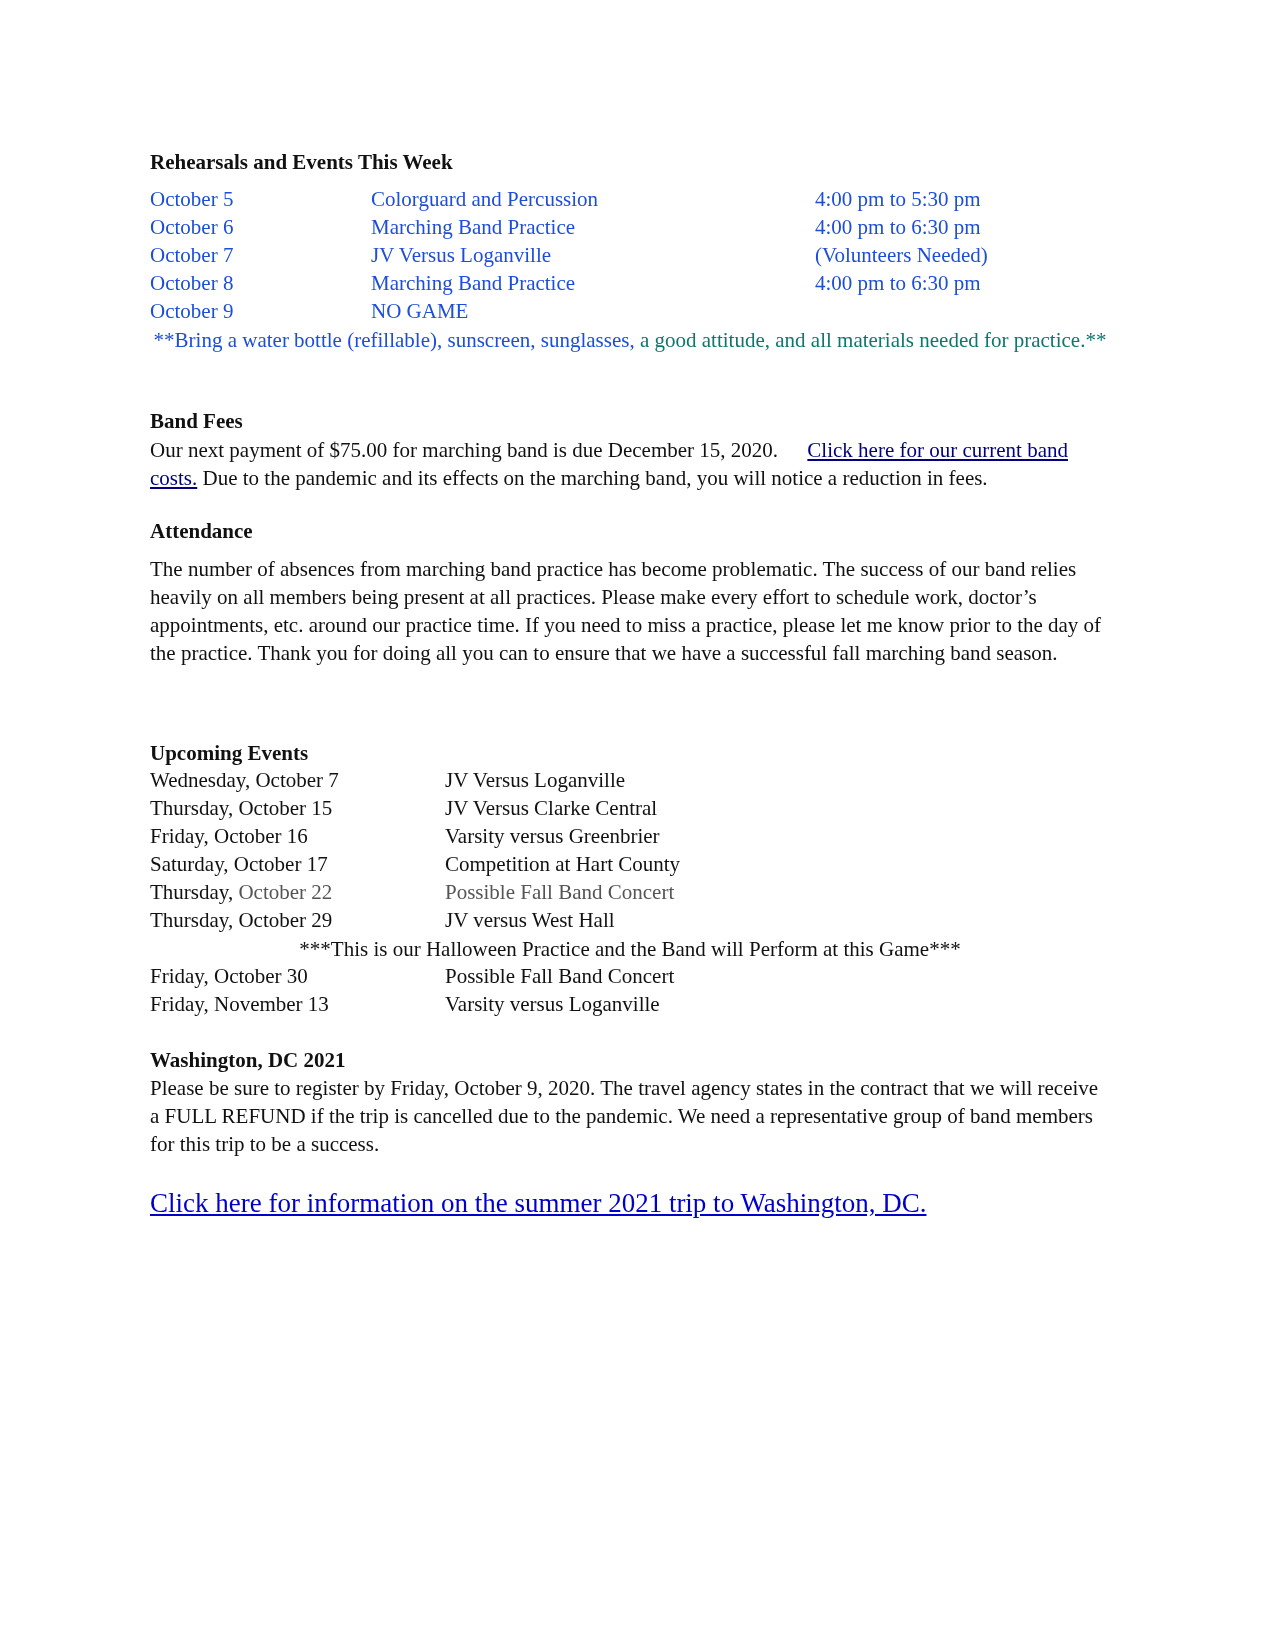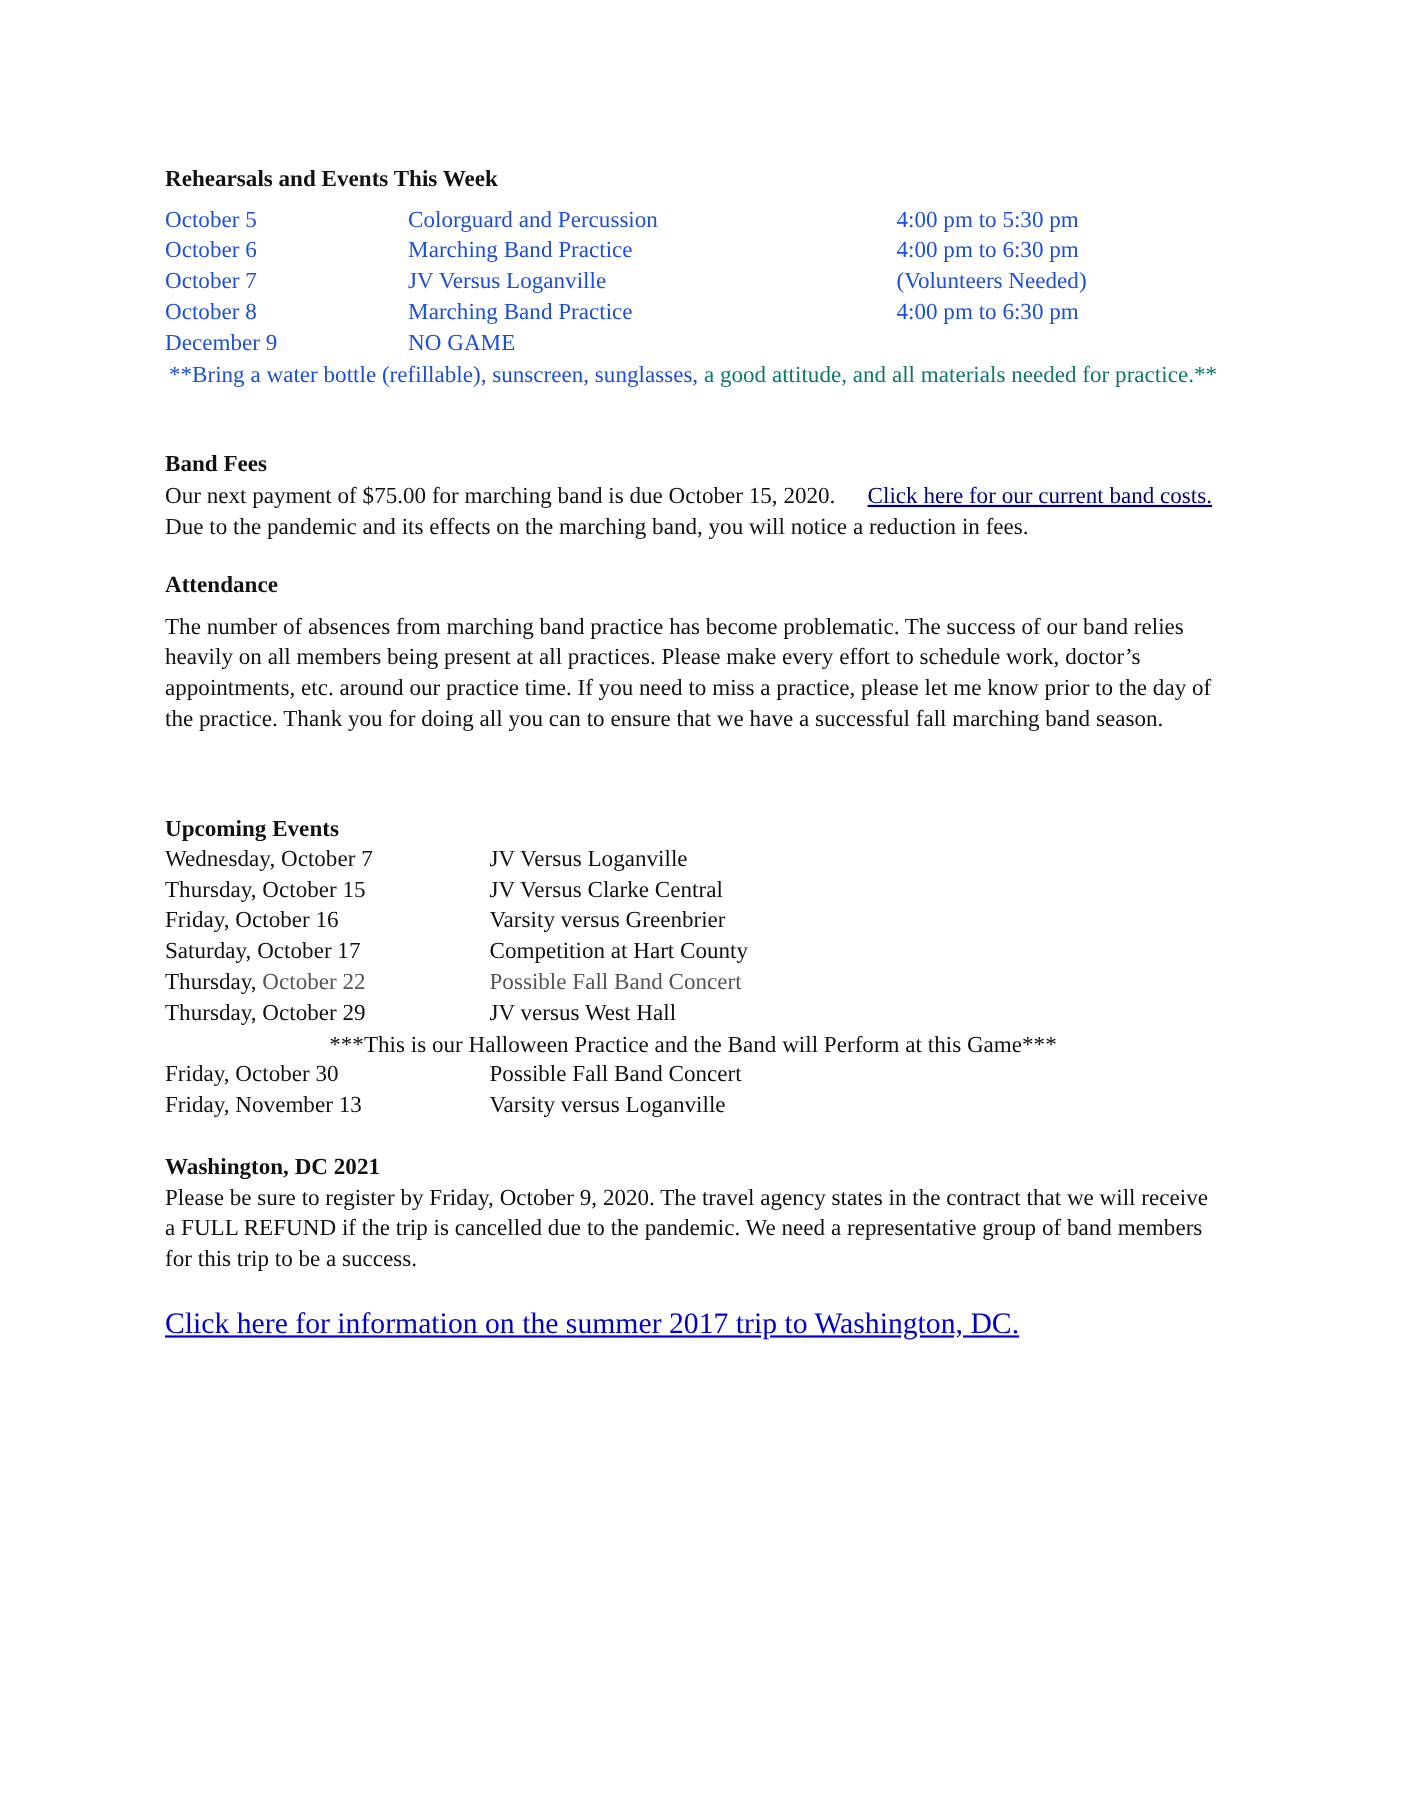--- a/index.html
+++ b/index.html
@@ -40,33 +40,33 @@
       <span style="left:0">October 7</span>
       <span style="left:221px">JV Versus Loganville</span>
       <span style="left:665px">(Volunteers Needed)</span>
     </div>
     <div class="row gray" style="top:270px;">
       <span style="left:0">October 8</span>
       <span style="left:221px">Marching Band Practice</span>
       <span style="left:665px">4:00 pm to 6:30 pm</span>
     </div>
     <div class="row gray" style="top:298px;">
-      <span style="left:0">December 9</span>
+      <span style="left:0">October 9</span>
       <span style="left:221px">NO GAME</span>
       <span style="left:665px"></span>
     </div>
   </div>
 
   <div class="center" style="top:326px;">
     <span class="gray">**Bring a water bottle (refillable), sunscreen, sunglasses,</span><span class="black"> a good attitude, and all materials needed for practice.**</span>
   </div>
 
   <div class="abs h" style="left:150px; top:408px;">Band Fees</div>
   <div class="para" style="top:436px;">
-    <span>Our next payment of $75.00 for marching band is due October 15, 2020. </span><a class="link" href="#">Click here for our current band costs.</a><span> Due to the pandemic and its effects on the marching band, you will notice a reduction in fees.</span>
+    <span>Our next payment of $75.00 for marching band is due December 15, 2020. </span><a class="link" href="#">Click here for our current band costs.</a><span> Due to the pandemic and its effects on the marching band, you will notice a reduction in fees.</span>
   </div>
 
   <div class="abs h" style="left:150px; top:518px;">Attendance</div>
   <div class="para" style="top:555px;">The number of absences from marching band practice has become problematic. The success of our band relies heavily on all members being present at all practices. Please make every effort to schedule work, doctor’s appointments, etc. around our practice time. If you need to miss a practice, please let me know prior to the day of the practice. Thank you for doing all you can to ensure that we have a successful fall marching band season.</div>
 
   <div class="abs h" style="left:150px; top:740px;">Upcoming Events</div>
 
   <div>
     <div class="row" style="top:767px;">
       <span style="left:0"><span style="position:static">Wednesday,</span><span style="position:static"> October 7</span></span>
@@ -104,17 +104,17 @@
     <div class="row" style="top:991px;">
       <span style="left:0"><span style="position:static">Friday,</span><span style="position:static"> November 13</span></span>
       <span style="left:295px">Varsity versus Loganville</span>
     </div>
   </div>
 
   <div class="abs h" style="left:150px; top:1047px;">Washington, DC 2021</div>
   <div class="para" style="top:1074px;">Please be sure to register by Friday, October 9, 2020. The travel agency states in the contract that we will receive a FULL REFUND if the trip is cancelled due to the pandemic. We need a representative group of band members for this trip to be a success.</div>
 
   <div class="abs" style="left:150px; top:1186px; line-height:34px;">
-    <a class="biglink" href="#">Click here for information on the summer 2017 trip to Washington, DC.</a>
+    <a class="biglink" href="#">Click here for information on the summer 2021 trip to Washington, DC.</a>
   </div>
 
 
 </div>
 
 </body></html>

